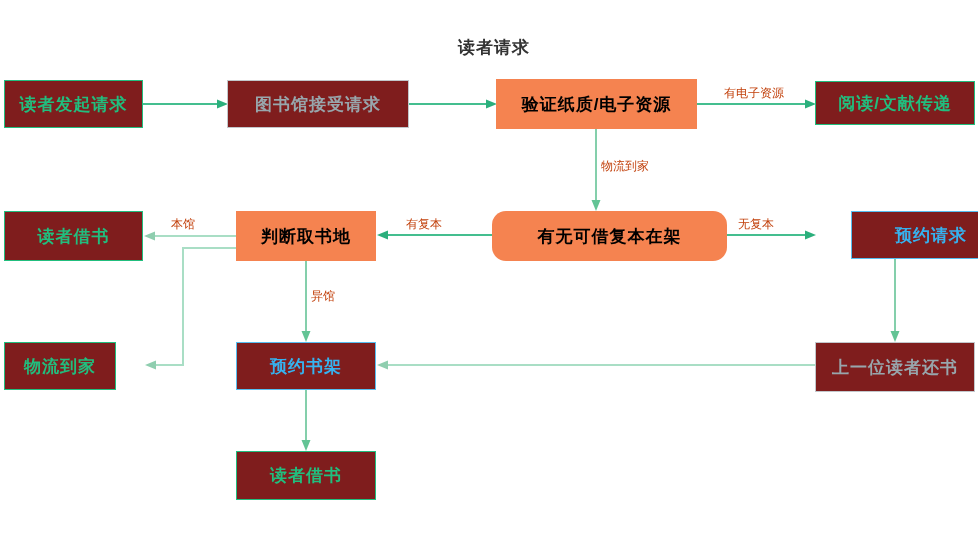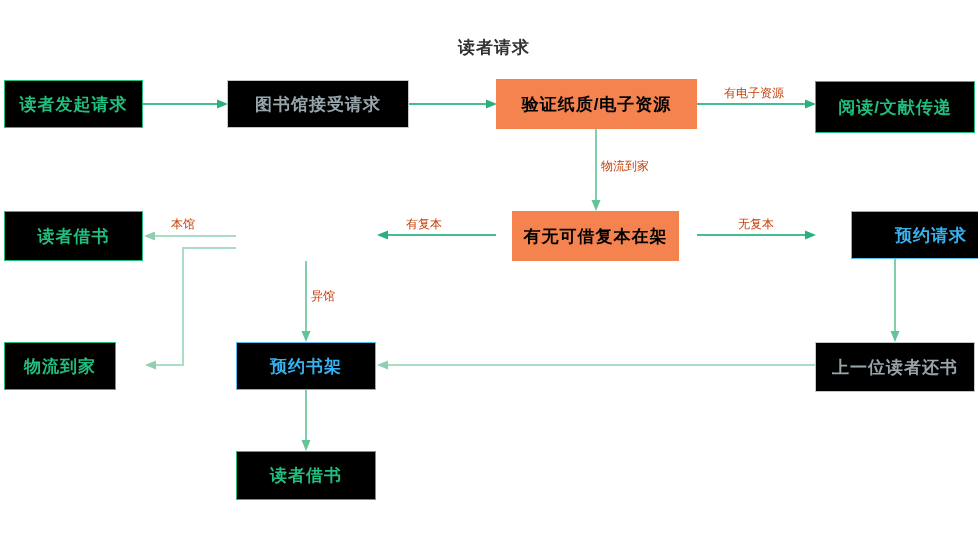--- a/index.html
+++ b/index.html
@@ -19,37 +19,37 @@
   html,body{margin:0;padding:0;}
   body{font-family:"Liberation Sans","DejaVu Sans",sans-serif;background:#fff;}
   .canvas{position:relative;width:978px;height:542px;background:#ffffff;overflow:hidden;}
   .canvas > svg{position:absolute;left:0;top:0;}
   .title{
     position:absolute;left:450px;top:36px;
     font-size:17px;font-weight:bold;color:#333333;letter-spacing:1px;white-space:nowrap;margin-left:8px;
   }
   .node{
     position:absolute;display:flex;align-items:center;justify-content:center;
-    box-sizing:border-box;background:#000000;
+    box-sizing:border-box;background:#7f1d1d;
     font-size:17px;font-weight:bold;letter-spacing:1px;white-space:nowrap;
   }
   .node.green{border:1px solid var(--green);color:var(--green);}
   .node.gray{border:1px solid var(--gray-border);color:var(--gray-text);}
   .node.blue{border:1px solid var(--blue-border);color:var(--blue-text);}
   .node.orange{background:var(--orange);color:#000000;border:none;}
   .edge-label{
     position:absolute;font-size:12px;color:#c2410c;white-space:nowrap;
     text-align:center;
   }
   
   .n1{left:4px;top:80px;width:139px;height:48px;}
   .n2{left:227px;top:80px;width:182px;height:48px;}
   .n3{left:496px;top:79px;width:201px;height:50px;}
-  .n4{left:815px;top:81px;width:160px;height:52px;text-align:right;}
-  .n5{left:512px;top:211px;width:167px;height:50px;}
+  .n4{left:815px;top:81px;width:160px;height:44px;text-align:right;}
+  .n5{left:492px;top:211px;width:235px;height:50px;border-radius:14px;}
   .n6{left:236px;top:211px;width:140px;height:50px;}
   .n7{left:4px;top:211px;width:139px;height:50px;}
   .n8{left:815px;top:211px;width:160px;height:48px;margin-left:36px;}
   .n9{left:4px;top:342px;width:112px;height:48px;}
   .n10{left:236px;top:342px;width:140px;height:48px;}
   .n11{left:815px;top:342px;width:160px;height:50px;}
   .n12{left:236px;top:451px;width:140px;height:49px;}
   
   .l-electronic{left:713px;top:85px;width:82px;}
   .l-paper{left:601px;top:158px;}
@@ -126,20 +126,21 @@
     </g>
   </svg>
 
   <div class="title">读者请求</div>
 
   <div class="node green n1">读者发起请求</div>
   <div class="node gray n2">图书馆接受请求</div>
   <div class="node orange n3">验证纸质/电子资源</div>
   <div class="node green n4">阅读/文献传递</div>
   <div class="node orange n5">有无可借复本在架</div>
+  <div class="node orange n6">判断取书地</div>
   <div class="node green n7">读者借书</div>
   <div class="node blue n8">预约请求</div>
   <div class="node green n9">物流到家</div>
   <div class="node blue n10">预约书架</div>
   <div class="node gray n11">上一位读者还书</div>
   <div class="node green n12">读者借书</div>
 
   <span class="edge-label l-electronic">有电子资源</span>
   <span class="edge-label l-paper">物流到家</span>
   <span class="edge-label l-hascopy">有复本</span>

